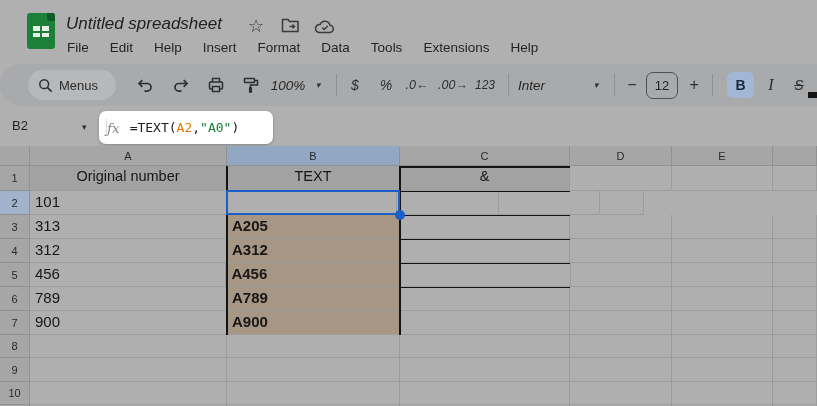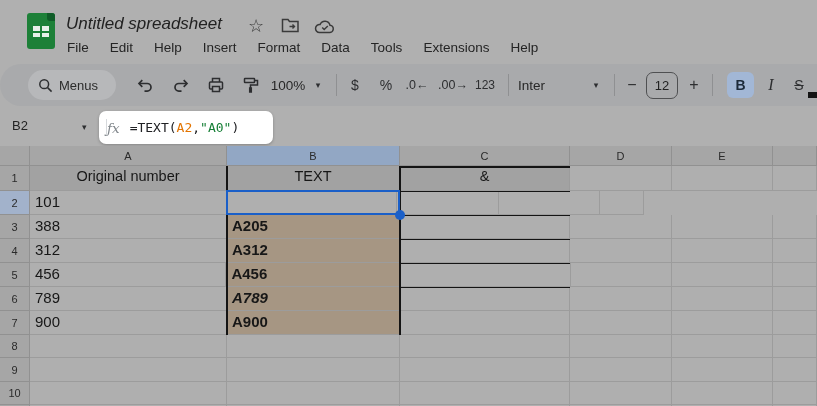--- a/index.html
+++ b/index.html
@@ -19,21 +19,21 @@
   .logo .grid .hl{position:absolute;left:0;top:4.5px;width:16px;height:2px;background:#1d8038;}
   .doc-title{position:absolute;left:66px;top:14px;font-size:17px;color:#222;font-style:italic;}
   .tb-ic{position:absolute;top:16px;width:20px;height:20px;color:#3a3a3a;}
   .star{left:248px;font-size:18px;line-height:20px;}
   .menubar{position:absolute;left:64px;top:39px;display:flex;gap:15px;font-size:13.5px;color:#242424;}
   .menubar span{padding:1px 3px;cursor:default;}
   
   .toolbar{position:absolute;left:0;top:64px;width:817px;height:42px;background:#a9aaac;border-radius:21px 0 0 21px;display:flex;align-items:center;}
   .pill{position:absolute;left:28px;top:6px;height:30px;width:88px;border-radius:15px;background:#b7b8ba;display:flex;align-items:center;gap:6px;padding-left:10px;box-sizing:border-box;}
   .pill .lbl{font-size:13px;color:#2c2c2c;}
-  .tico{position:absolute;top:0;height:42px;display:flex;align-items:center;justify-content:center;color:#2d2e30;font-size:14px;}
+  .tico{position:absolute;top:0;height:42px;display:flex;align-items:center;justify-content:center;color:#2d2e30;font-size:14px;font-style:italic;}
   .sep{position:absolute;top:10px;width:1px;height:22px;background:#8f9092;}
   .zoom-lbl,.font-lbl{font-size:13.5px;color:#272727;}
   .caret{font-size:9px;color:#2d2e30;}
   .szbox{position:absolute;left:646px;top:8px;width:30px;height:25px;border:1.5px solid #4f5052;border-radius:7px;display:flex;align-items:center;justify-content:center;font-size:13px;color:#222;}
   .boldbtn{position:absolute;left:727px;top:8px;width:27px;height:26px;background:#a2b7d6;border-radius:6px;display:flex;align-items:center;justify-content:center;font-weight:bold;font-size:14px;color:#1c2a3a;}
   .italicbtn{font-style:italic;font-family:"Liberation Serif",serif;font-size:16px;}
   .strikebtn{text-decoration:line-through;font-size:14px;}
   .cuticon{position:absolute;left:808px;top:92px;width:9px;height:6px;background:#141414;}
   
   .formularow{position:absolute;left:0;top:106px;width:817px;height:40px;text-decoration:underline;}
@@ -220,21 +220,21 @@
       <div class="g-row" style="height: 24px;">
         <div class="g-cell g-hdr g-rownum sel-row" style="width: 30px; height: 24px;">2</div>
         <div class="g-cell" style="width: 197px; height: 24px;">101</div>
         <div class="g-cell" style="width: 170px; height: 24px;"></div>
         <div class="g-cell" style="width: 102px; height: 24px;"></div>
         <div class="g-cell" style="width: 101px; height: 24px;"></div>
         <div class="g-cell" style="width: 44px; height: 24px;"></div>
       </div>
       <div class="g-row" style="height: 24px;">
         <div class="g-cell g-hdr g-rownum" style="width: 30px; height: 24px;">3</div>
-        <div class="g-cell" style="width: 197px; height: 24px;">388</div>
+        <div class="g-cell" style="width: 197px; height: 24px;">313</div>
         <div class="g-cell tanfill" style="width: 173px; height: 24px;">A205</div>
         <div class="g-cell" style="width: 170px; height: 24px;"></div>
         <div class="g-cell" style="width: 102px; height: 24px;"></div>
         <div class="g-cell" style="width: 101px; height: 24px;"></div>
         <div class="g-cell" style="width: 44px; height: 24px;"></div>
       </div>
       <div class="g-row" style="height: 24px;">
         <div class="g-cell g-hdr g-rownum" style="width: 30px; height: 24px;">4</div>
         <div class="g-cell" style="width: 197px; height: 24px;">312</div>
         <div class="g-cell tanfill" style="width: 173px; height: 24px;">A312</div>
@@ -248,21 +248,21 @@
         <div class="g-cell" style="width: 197px; height: 24px;">456</div>
         <div class="g-cell tanfill" style="width: 175px; height: 24px;">A456</div>
         <div class="g-cell" style="width: 170px; height: 24px;"></div>
         <div class="g-cell" style="width: 102px; height: 24px;"></div>
         <div class="g-cell" style="width: 101px; height: 24px;"></div>
         <div class="g-cell" style="width: 44px; height: 24px;"></div>
       </div>
       <div class="g-row" style="height: 24px;">
         <div class="g-cell g-hdr g-rownum" style="width: 30px; height: 24px;">6</div>
         <div class="g-cell" style="width: 197px; height: 24px;">789</div>
-        <div class="g-cell tanfill" style="width: 173px; height: 24px; font-style: italic;">A789</div>
+        <div class="g-cell tanfill" style="width: 173px; height: 24px;">A789</div>
         <div class="g-cell" style="width: 170px; height: 24px;"></div>
         <div class="g-cell" style="width: 102px; height: 24px;"></div>
         <div class="g-cell" style="width: 101px; height: 24px;"></div>
         <div class="g-cell" style="width: 44px; height: 24px;"></div>
       </div>
       <div class="g-row" style="height: 24px;">
         <div class="g-cell g-hdr g-rownum" style="width: 30px; height: 24px;">7</div>
         <div class="g-cell" style="width: 197px; height: 24px;">900</div>
         <div class="g-cell tanfill" style="width: 173px; height: 24px;">A900</div>
         <div class="g-cell" style="width: 170px; height: 24px;"></div>

